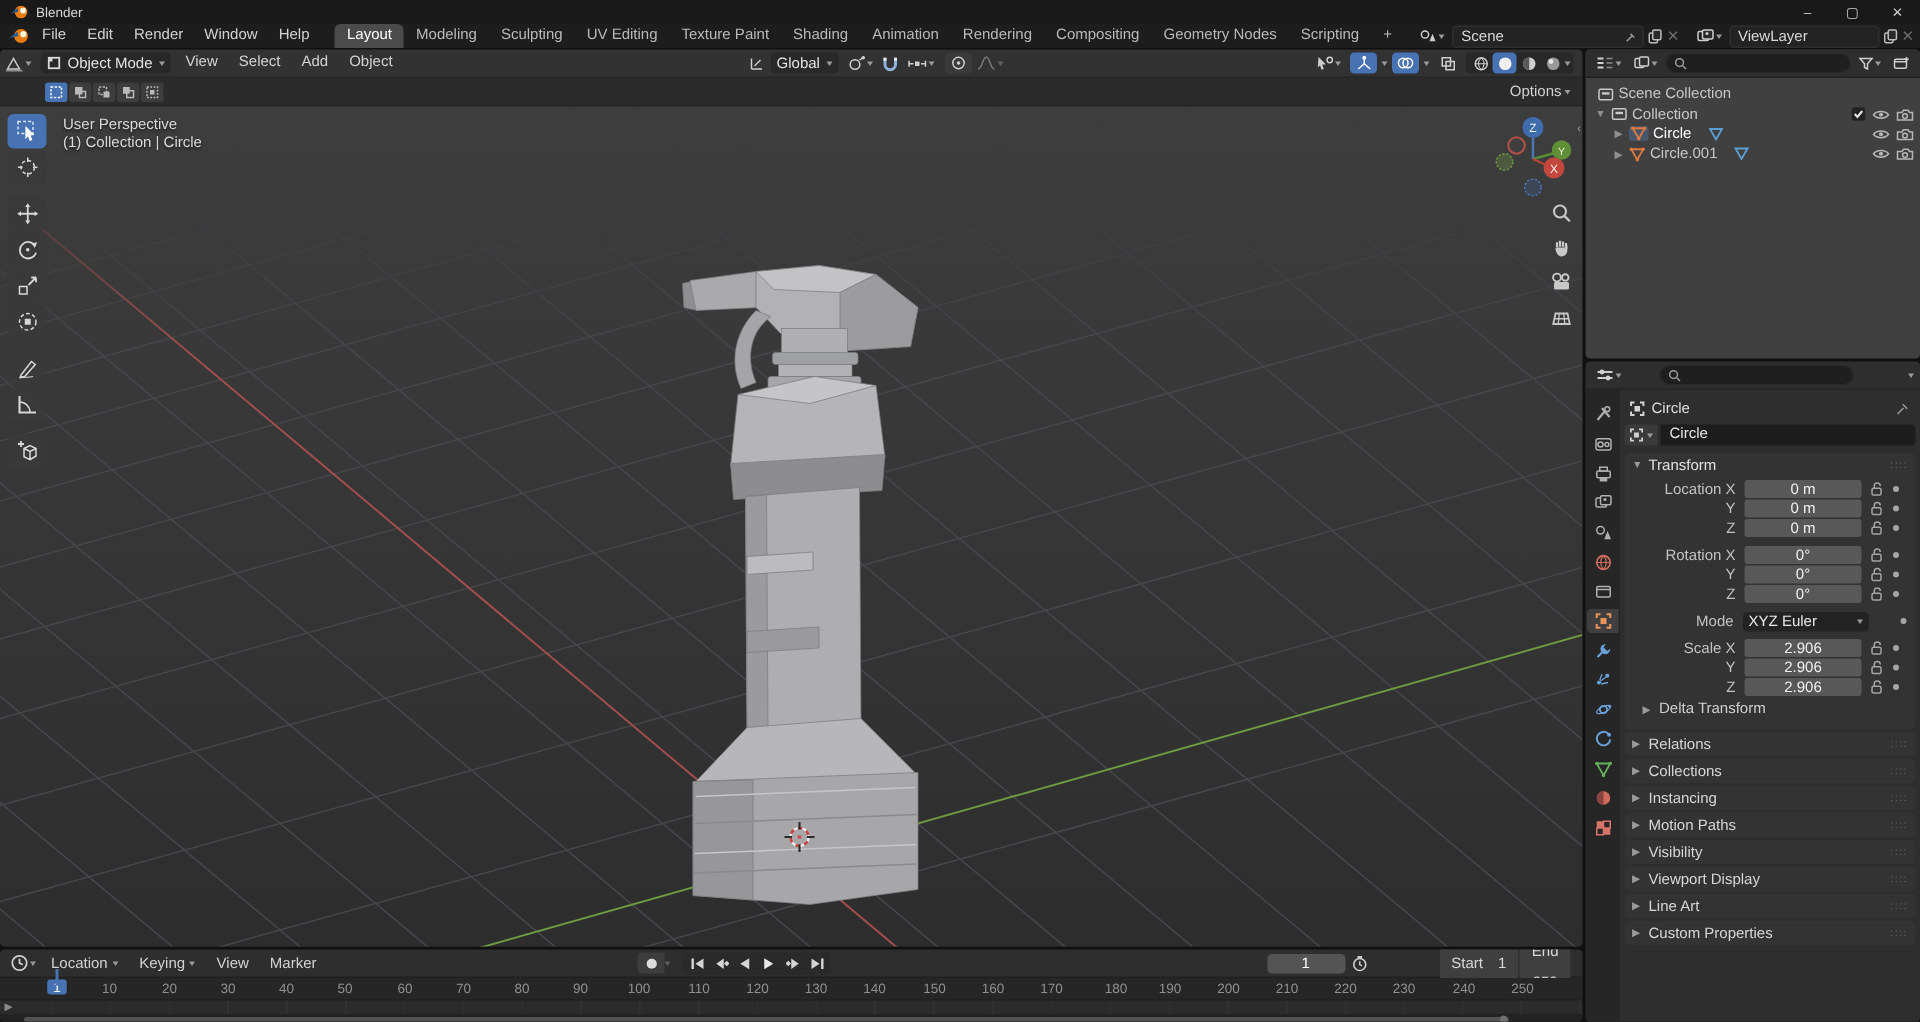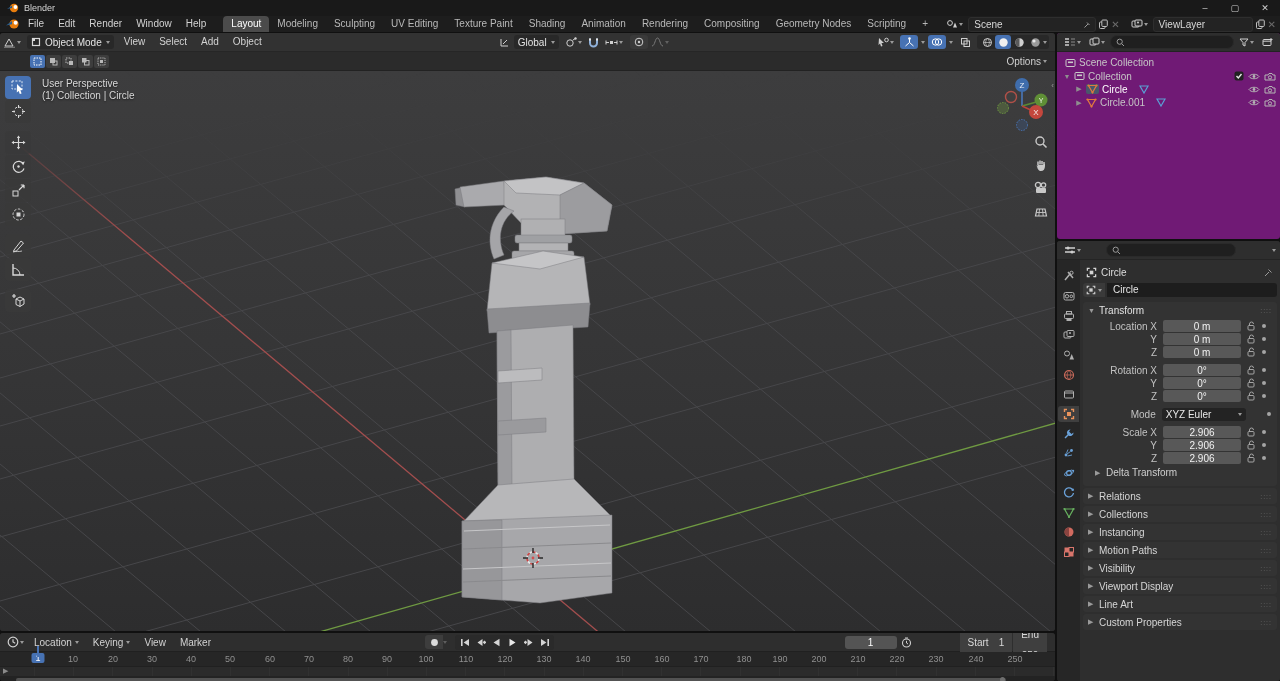--- a/index.html
+++ b/index.html
@@ -23,21 +23,21 @@
   .idblock{display:flex;align-items:center;margin-left:auto;margin-right:4px;gap:2px;}
   .idfield{display:flex;align-items:center;background:#232323;border:1px solid #2e2e2e;
     border-radius:3px;height:13px;padding:0 3px;gap:3px;}
   .idfield .txt{color:#d8d8d8;padding:0 2px;}
   .dim{opacity:.45;}
   .caret{width:0;height:0;border:3px solid transparent;border-top:4px solid #9a9a9a;margin-top:3px;}
   .caret.small{border-width:2.5px;border-top-width:3.5px;}
   
   #viewport-area{position:absolute;left:0;top:33px;width:1055px;height:598px;background:#2b2b2b;
     border-radius:3px;overflow:hidden;}
-  #outliner-area{position:absolute;left:1057px;top:33px;width:223px;height:206px;background:#701a75;
+  #outliner-area{position:absolute;left:1057px;top:33px;width:223px;height:206px;background:#404040;
     border-radius:3px;overflow:hidden;}
   #properties-area{position:absolute;left:1057px;top:241px;width:223px;height:440px;background:#2e2e2e;
     border-radius:3px;overflow:hidden;}
   #timeline-area{position:absolute;left:0;top:633px;width:1055px;height:48px;background:#262626;
     border-radius:3px;overflow:hidden;}
   
   #vp-header{height:18px;background:#323232;display:flex;align-items:center;border-bottom:1px solid #262626;}
   .hdr-btn{display:flex;align-items:center;padding:0 3px;gap:1px;}
   .dropdown{display:flex;align-items:center;background:#282828;border-radius:3px;height:14px;
     padding:0 4px;gap:4px;margin:0 3px;}

